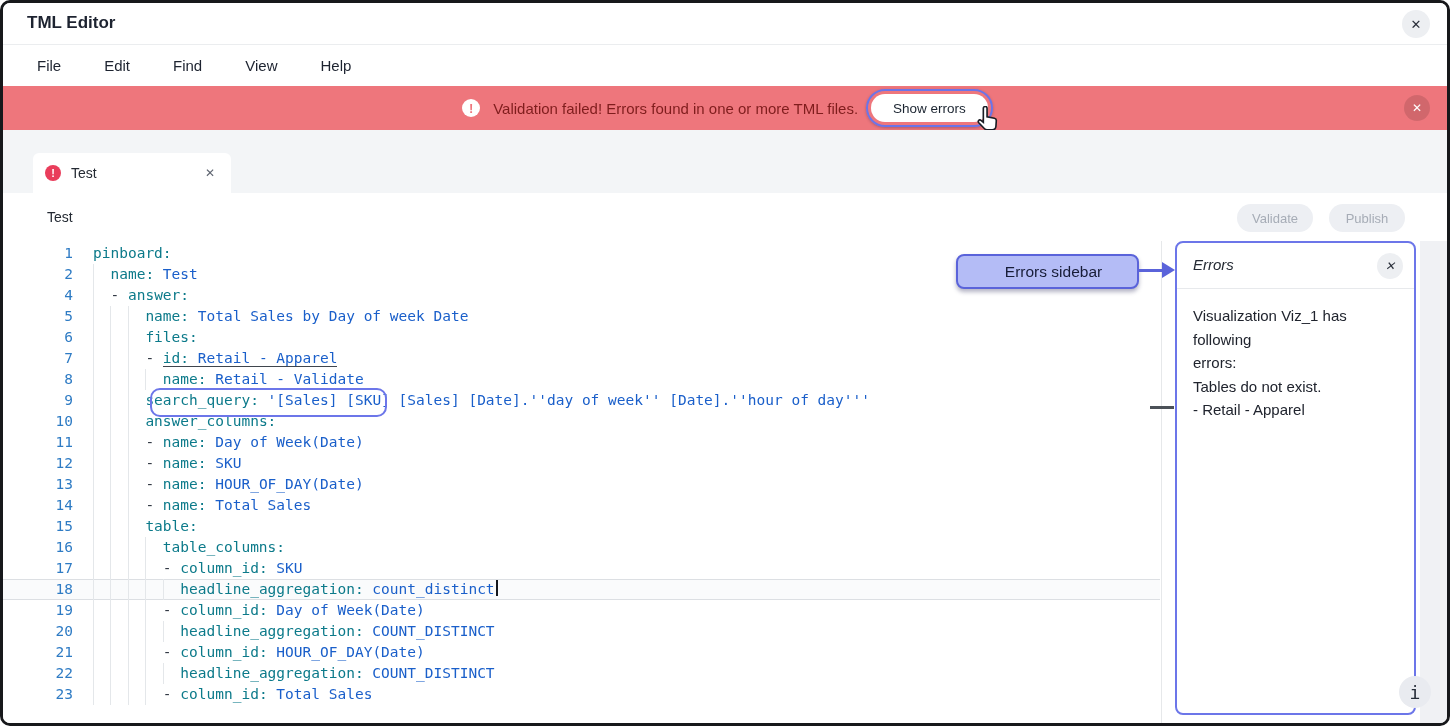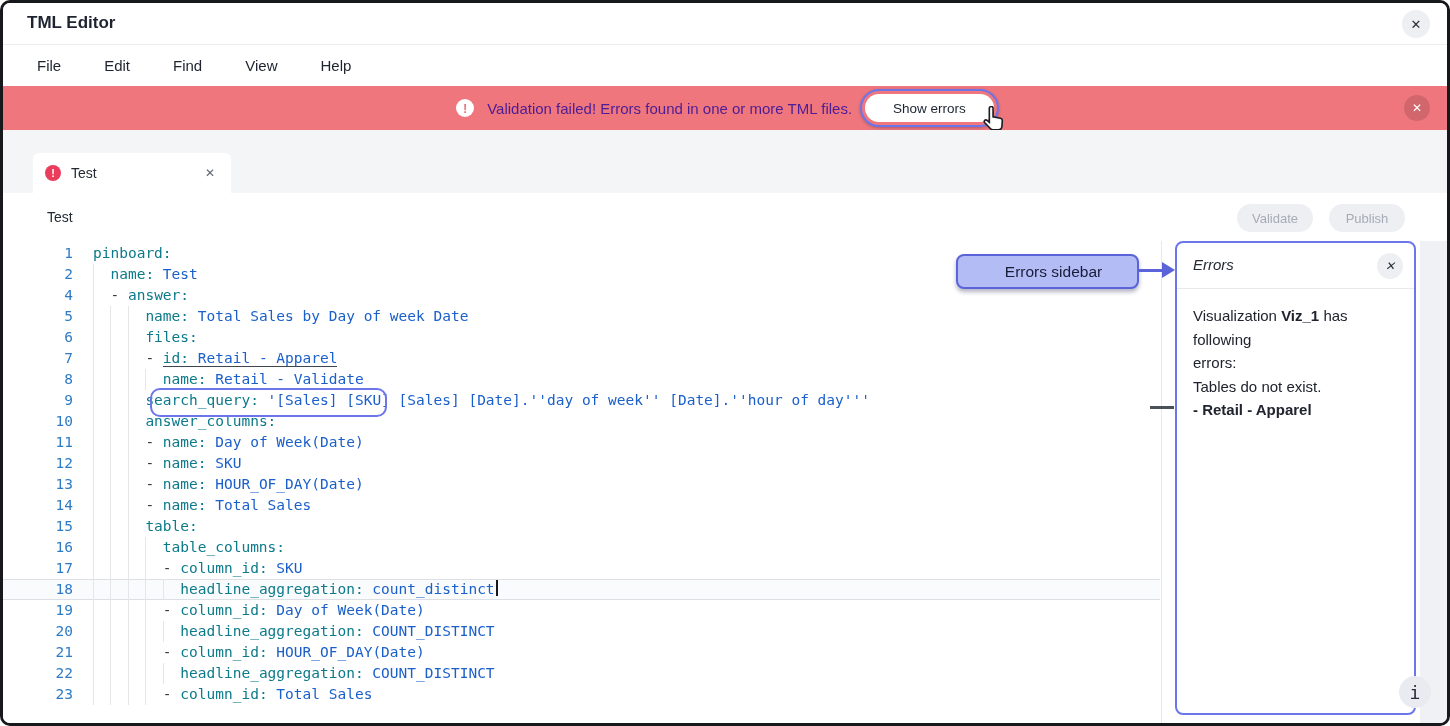--- a/index.html
+++ b/index.html
@@ -19,23 +19,23 @@
   
   .menubar{position:absolute;left:0;top:42px;right:0;height:41px;background:#fff;
            display:flex;align-items:center;padding-left:34px;gap:43px;}
   .menu-item{font-size:15px;color:#1d2330;cursor:pointer;}
 
   
   .banner{position:absolute;left:0;top:83px;right:0;height:44px;background:#ee767c;
           display:flex;align-items:center;justify-content:center;gap:13px;}
   .alert-icon{width:18px;height:18px;border-radius:50%;background:#fff;color:#ee767c;
               font-weight:bold;font-size:13px;display:flex;align-items:center;justify-content:center;}
-  .banner-msg{color:#4c1d95;font-size:15px;}
+  .banner-msg{color:#7f1d1d;font-size:15px;}
   .btn-wrap{position:relative;}
-  .show-errors{height:28px;padding:0 28px;border-radius:14px;background:#fff;border:none;
+  .show-errors{height:28px;padding:0 22px;border-radius:14px;background:#fff;border:none;
                font-size:13.5px;color:#1b2430;font-family:inherit;cursor:pointer;}
   .anno-ring{position:absolute;inset:-5px;border:2.5px solid #6b74e8;border-radius:19px;
              pointer-events:none;box-shadow:0 1px 3px rgba(30,30,70,.3);}
   .hand-cursor{position:absolute;right:-14px;bottom:-12px;width:28px;height:28px;}
   .banner-close{width:26px;height:26px;right:17px;top:9px;background:rgba(0,0,0,.12);
                 color:#fff;font-size:12px;position:absolute;}
 
   
   .tabstrip{position:absolute;left:0;top:127px;right:0;height:63px;background:#f3f5f7;}
   .tab{position:absolute;left:30px;top:23px;width:198px;height:40px;background:#fff;
@@ -73,21 +73,21 @@
              border:2px solid #6c76e9;border-radius:10px;pointer-events:none;}
 
   
   .errors-panel{position:absolute;left:1172px;top:238px;width:241px;height:474px;
                 background:#fff;border:2px solid #6c76e9;border-radius:8px;box-sizing:border-box;
                 z-index:5;}
   .panel-header{position:relative;height:45px;border-bottom:1px solid #e7e9ec;font-style:italic;}
   .panel-title{position:absolute;left:16px;top:13px;font-size:15px;color:#242a33;}
   .panel-close{width:26px;height:26px;right:11px;top:10px;font-size:12px;}
   .panel-body{padding:15px 16px;font-size:15px;line-height:23.5px;color:#20242e;}
-  .panel-body b{font-weight:bold;margin-top:28px;}
+  .panel-body b{font-weight:normal;margin-top:28px;}
 
   
   .anno-label{position:absolute;left:953px;top:251px;width:183px;height:35px;background:#b4bcf6;
               border:2px solid #5a63da;border-radius:8px;box-sizing:border-box;display:flex;
               align-items:center;justify-content:center;font-size:15.5px;color:#171c38;
               box-shadow:0 3px 4px rgba(40,40,90,.35);z-index:6;padding-left:12px;}
   .anno-arrow-line{position:absolute;left:1134px;top:266px;width:28px;height:3px;
                    background:#5a63da;z-index:6;}
   .anno-arrow-head{position:absolute;left:1159px;top:259px;width:0;height:0;
                    border-top:8px solid transparent;border-bottom:8px solid transparent;

